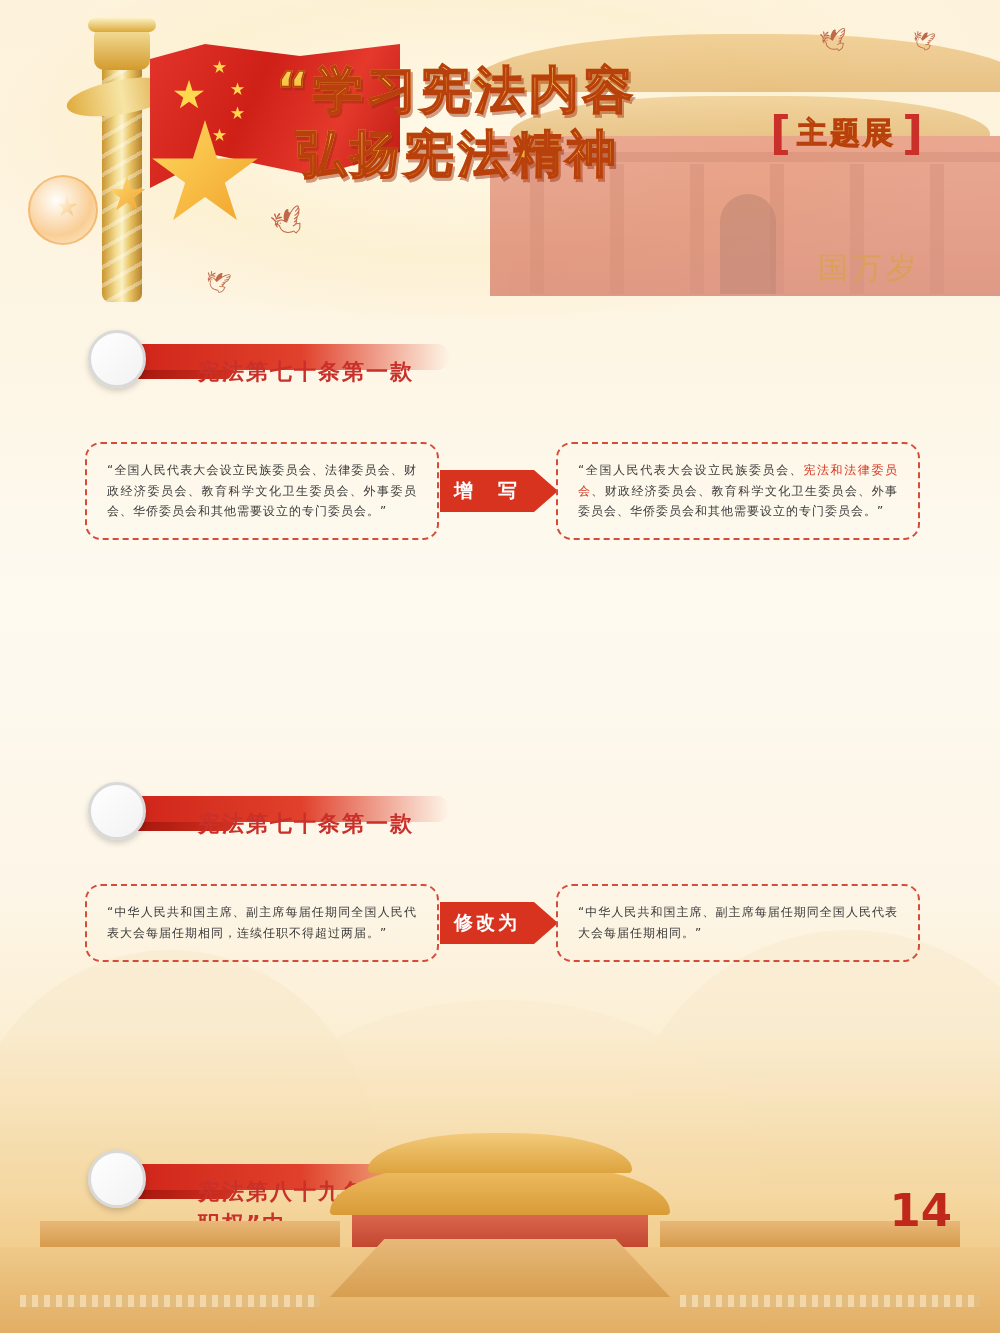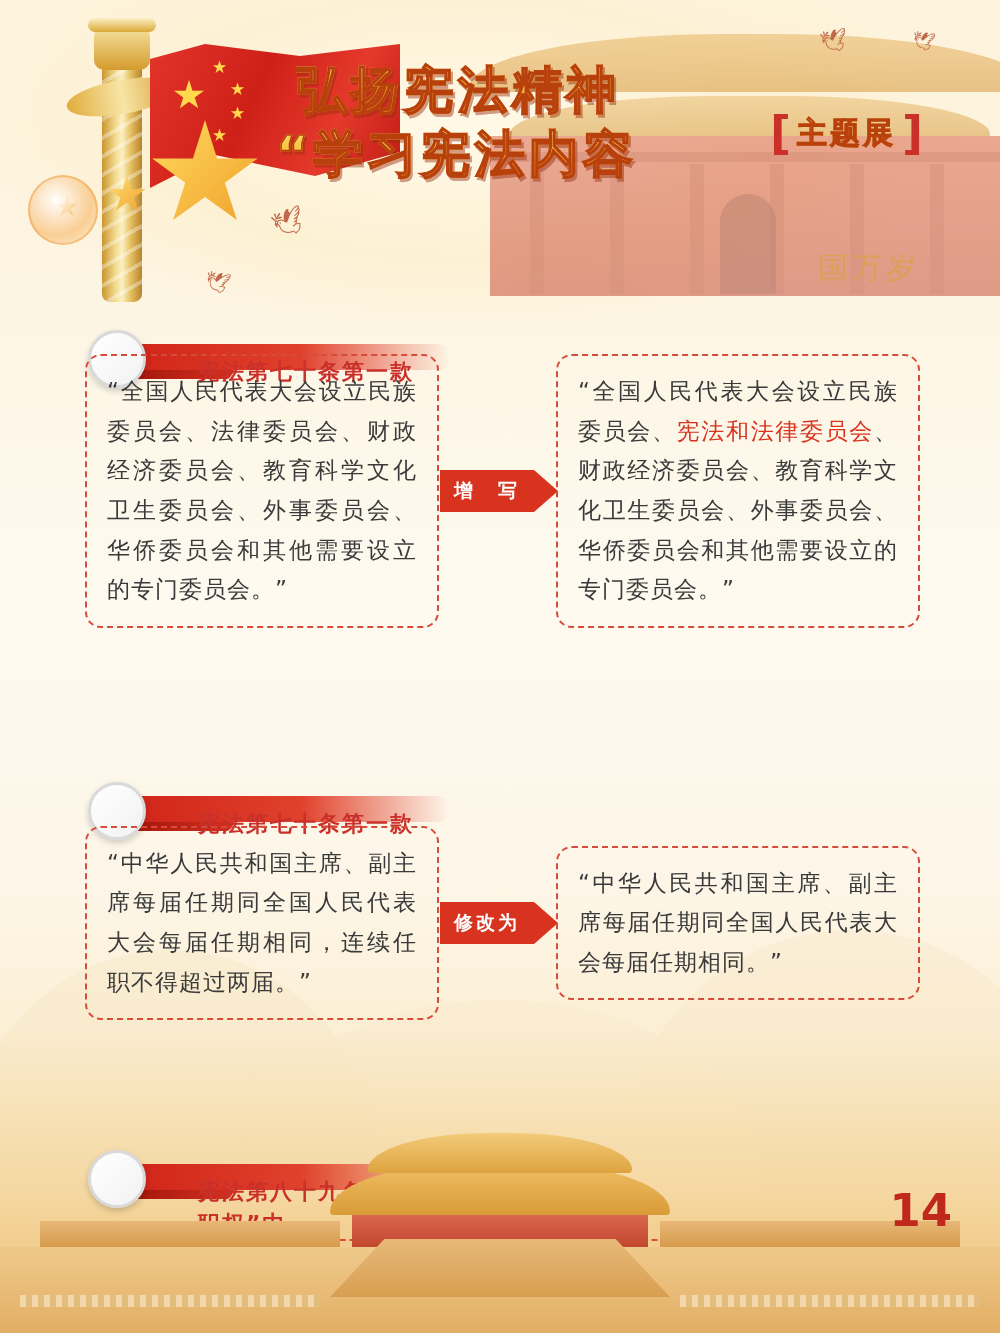--- a/index.html
+++ b/index.html
@@ -105,21 +105,21 @@
     transform:skewX(-35deg);border-radius:2px;}
   .head-dot{position:absolute;left:88px;top:0px;width:52px;height:52px;border-radius:50%;
     background:linear-gradient(to bottom right,#ffffff,#f2f2f2);
     border:3px solid #d9d9d9;box-shadow:0 3px 6px rgba(0,0,0,.18);}
   .head-text{position:absolute;left:198px;top:26px;right:420px;
     font-family:"DejaVu Sans","Liberation Sans",sans-serif;font-weight:bold;
     font-size:22px;color:#c9302a;letter-spacing:2px;line-height:1.45;}
 
   .row{position:relative;display:flex;align-items:center;gap:0;margin:0 0 6px 0;}
   .box{border:2px dashed #d64b3a;border-radius:16px;padding:16px 20px;
-    font-size:23px;line-height:1.72;color:#3a3a3a;letter-spacing:1px;text-align:justify;
+    font-size:12px;line-height:1.72;color:#3a3a3a;letter-spacing:1px;text-align:justify;
     font-family:"DejaVu Sans","Liberation Sans",sans-serif;}
   .box-left{position:absolute;left:85px;width:auto;}
   .box-right{position:absolute;right:80px;}
   .red{color:#d8331f;}
   .arrow-wrap{position:absolute;left:440px;display:flex;align-items:flex-end;}
   .arrow-label{background:#d8331f;color:#fff;font-weight:bold;font-size:19px;letter-spacing:3px;
     padding:8px 14px;font-family:"DejaVu Sans","Liberation Sans",sans-serif;}
   .arrow-head{width:0;height:0;border-top:21px solid transparent;border-bottom:21px solid transparent;
     border-left:24px solid #d8331f;}
 
@@ -191,22 +191,22 @@
   <div class="small-star" style="left:108px;top:176px;width:38px;height:38px;"></div>
   <div class="small-star" style="left:56px;top:196px;width:22px;height:22px;opacity:.9;"></div>
   <div class="circle-orb"></div>
 
   <div class="dove" style="left:272px;top:210px;transform:rotate(-18deg);">🕊</div>
   <div class="dove" style="left:205px;top:272px;font-size:20px;transform:rotate(12deg);">🕊</div>
   <div class="dove" style="left:820px;top:30px;font-size:22px;transform:rotate(-8deg);">🕊</div>
   <div class="dove" style="left:912px;top:32px;font-size:18px;transform:rotate(10deg);">🕊</div>
 
   <div class="title-block">
+    <div class="t-line t1">“学习宪法内容</div>
     <div class="t-line t2">弘扬宪法精神</div>
-    <div class="t-line t1">“学习宪法内容</div>
   </div>
 
   <div class="theme-badge">
     <span class="bracket">[</span>
     <span class="theme-text">主题展</span>
     <span class="bracket">]</span>
   </div>
 </div>
 
 <div class="content">

